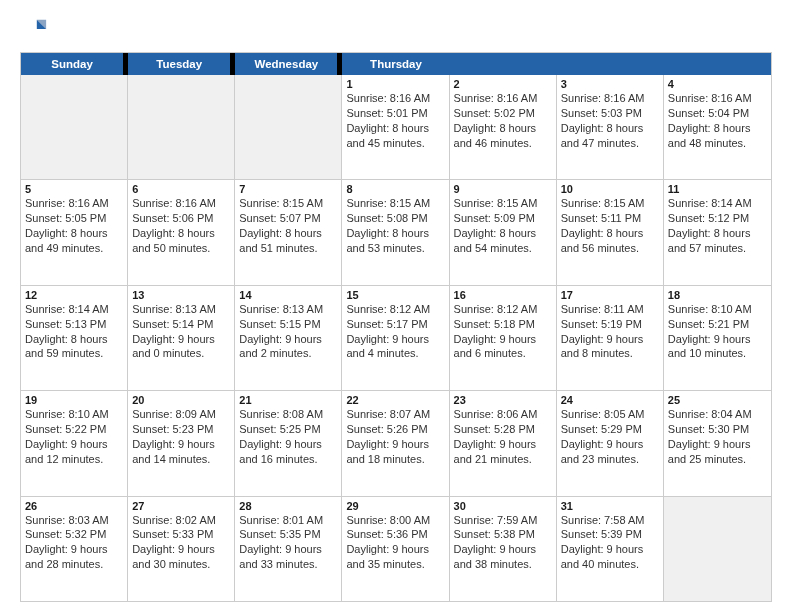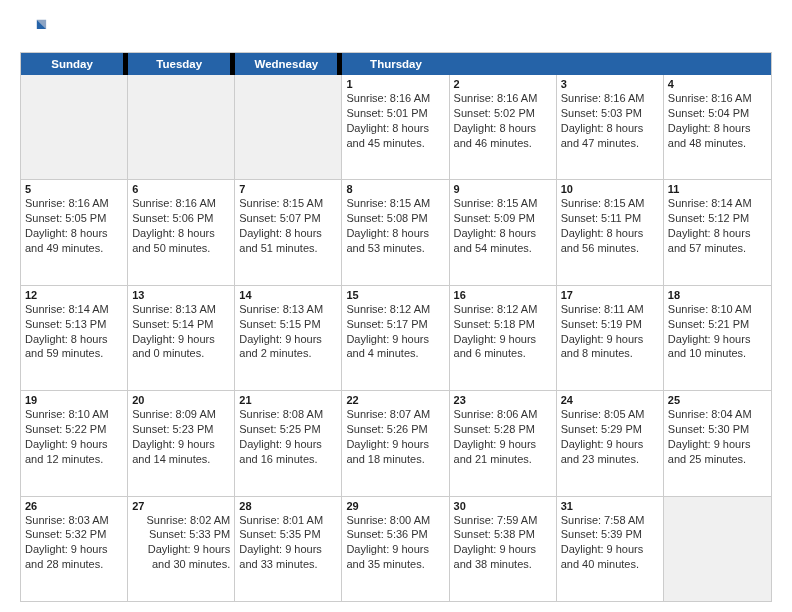--- a/index.html
+++ b/index.html
@@ -332,21 +332,21 @@
         <div class="cal-row">
           <div class="cal-cell">
             <div class="day-num">26</div>
             <div class="cell-text" style="white-space: pre-line;">Sunrise: 8:03 AM
 Sunset: 5:32 PM
 Daylight: 9 hours
 and 28 minutes.</div>
           </div>
           <div class="cal-cell">
             <div class="day-num">27</div>
-            <div class="cell-text" style="white-space: pre-line; text-align: right;">Sunrise: 8:02 AM
+            <div class="cell-text" style="white-space: pre-line;">Sunrise: 8:02 AM
 Sunset: 5:33 PM
 Daylight: 9 hours
 and 30 minutes.</div>
           </div>
           <div class="cal-cell">
             <div class="day-num">28</div>
             <div class="cell-text" style="white-space: pre-line;">Sunrise: 8:01 AM
 Sunset: 5:35 PM
 Daylight: 9 hours
 and 33 minutes.</div>

